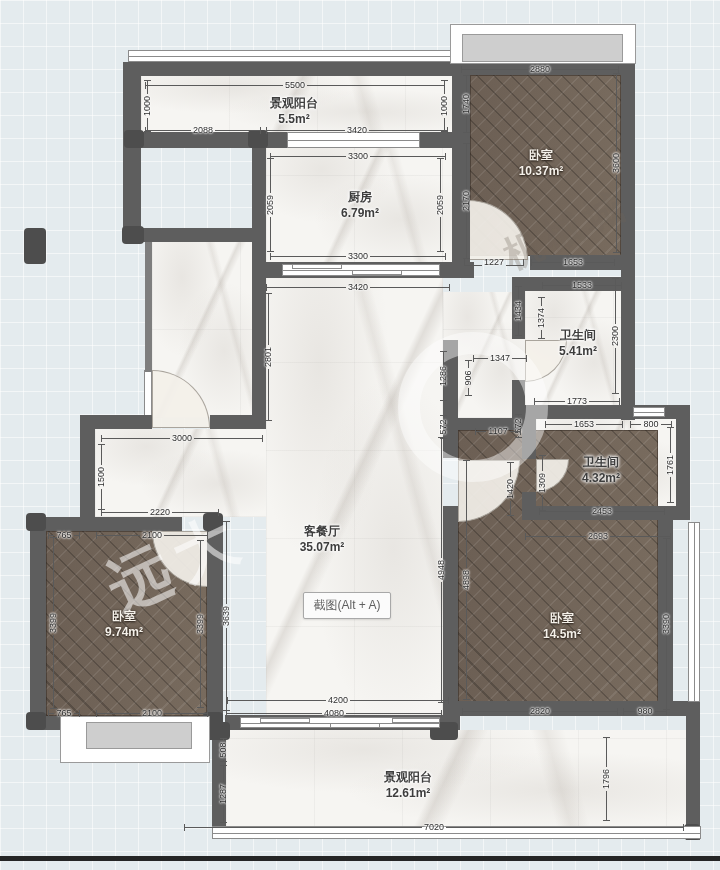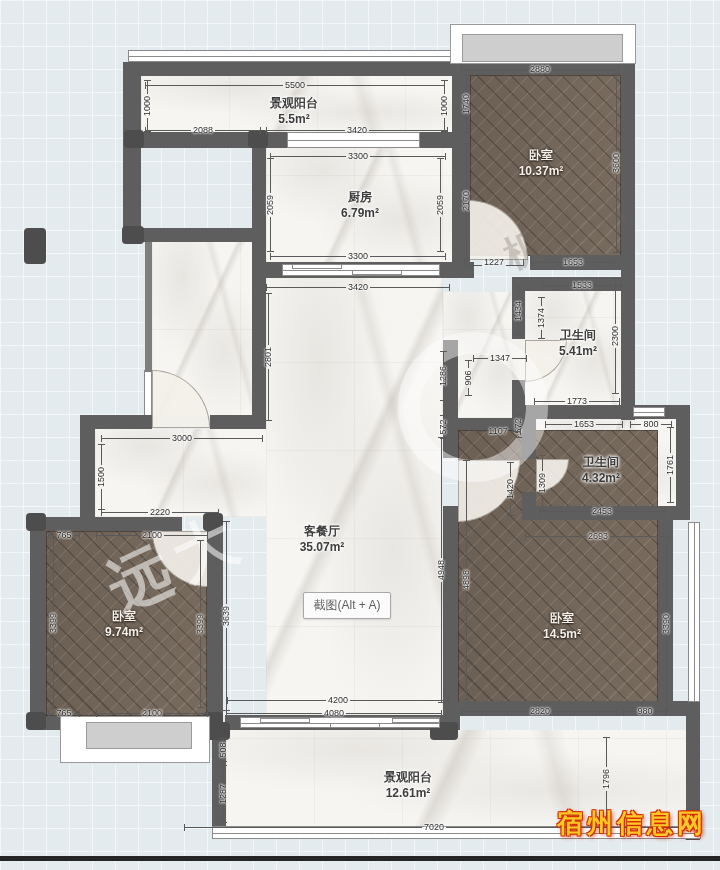--- a/index.html
+++ b/index.html
@@ -485,16 +485,15 @@
     <div>卧室</div>
     <div>14.5m²</div>
   </div>
   <div class="room-label light" style="left:408px;top:786px;">
     <div>景观阳台</div>
     <div>12.61m²</div>
   </div>
 
   <div class="shot-btn">截图(Alt + A)</div>
 
-  <div class="wm-site">宿州信息网</div>
 
   <div class="bottom-strip"></div>
 </div>
 
 </body></html>

